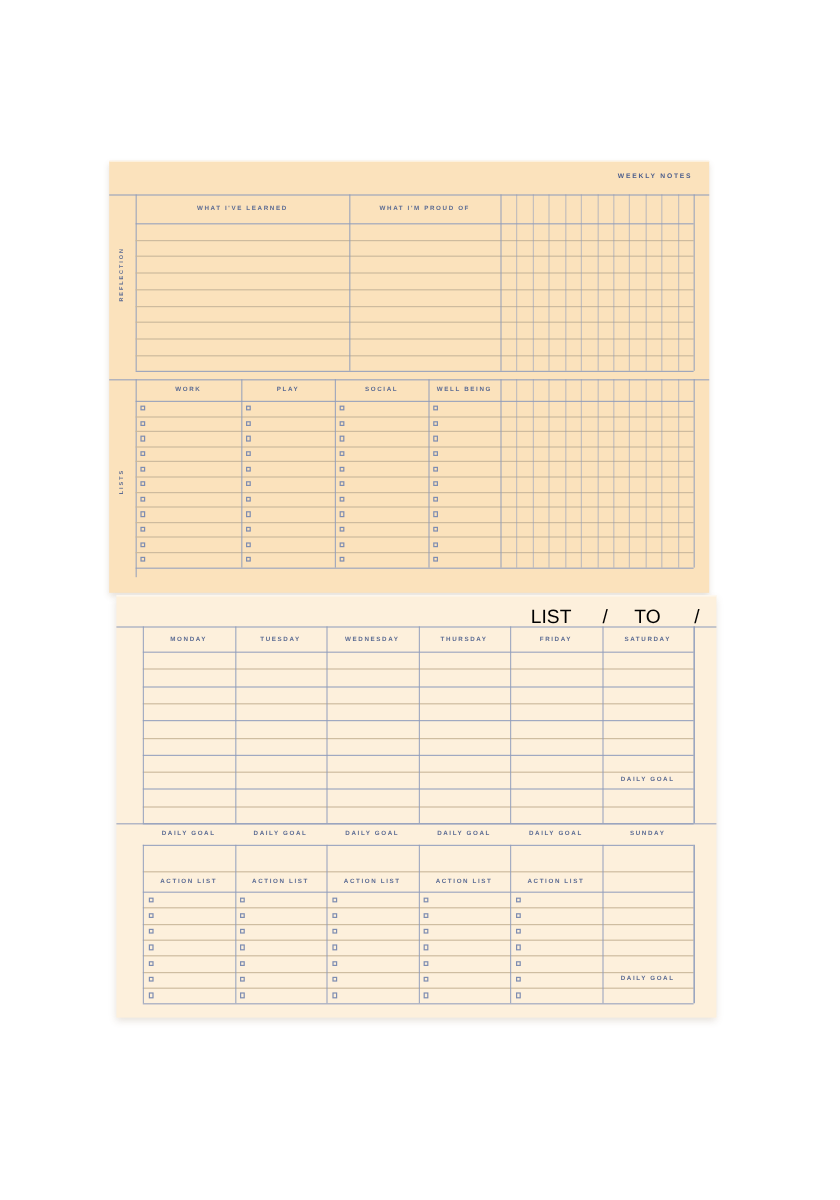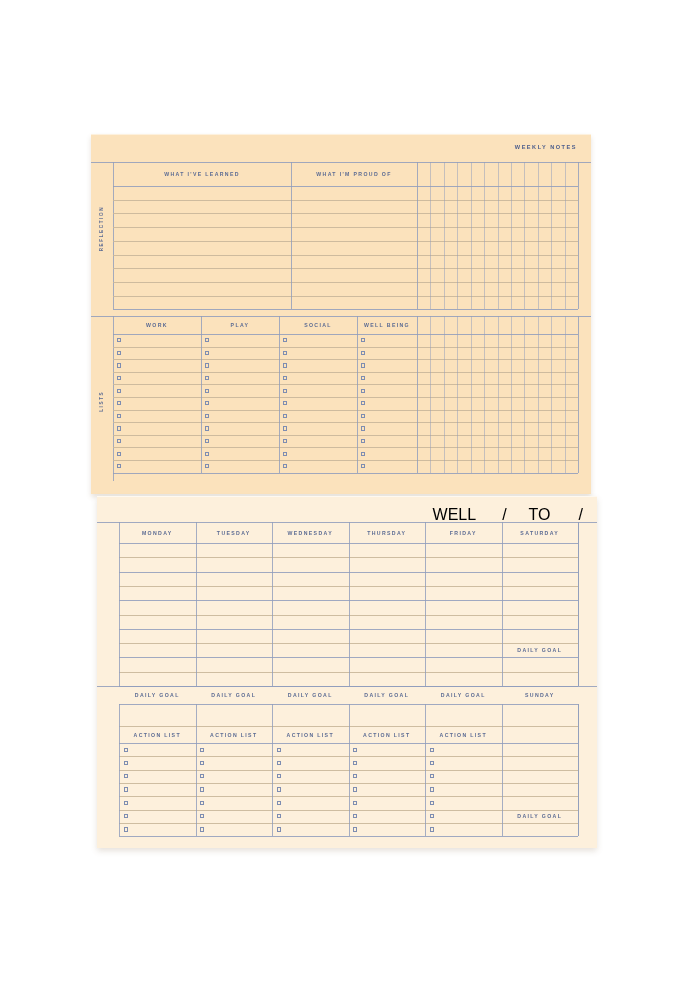--- a/index.html
+++ b/index.html
@@ -257,21 +257,21 @@
       <div class="vrule faint" style="left:446.75px; top:182px; height:156.60000000000002px;"></div>
       <div class="vrule faint" style="left:460.16666666666663px; top:182px; height:156.60000000000002px;"></div>
       <div class="vrule faint" style="left:473.5833333333333px; top:182px; height:156.60000000000002px;"></div>
     </div>
 
 </div>
 
 <div class="sheet" id="bottom-sheet">
 
   <div id="fromto">
-    <span>WELL</span>
+    <span>LIST</span>
     <span class="ft-gap"></span>
     <span>/</span>
     <span class="ft-gap2"></span>
     <span>TO</span>
     <span class="ft-gap3"></span>
     <span>/</span>
   </div>
 
   <div id="plan-table">
       <div class="hrule" style="left:0px; top:26px; width:500px;"></div>

